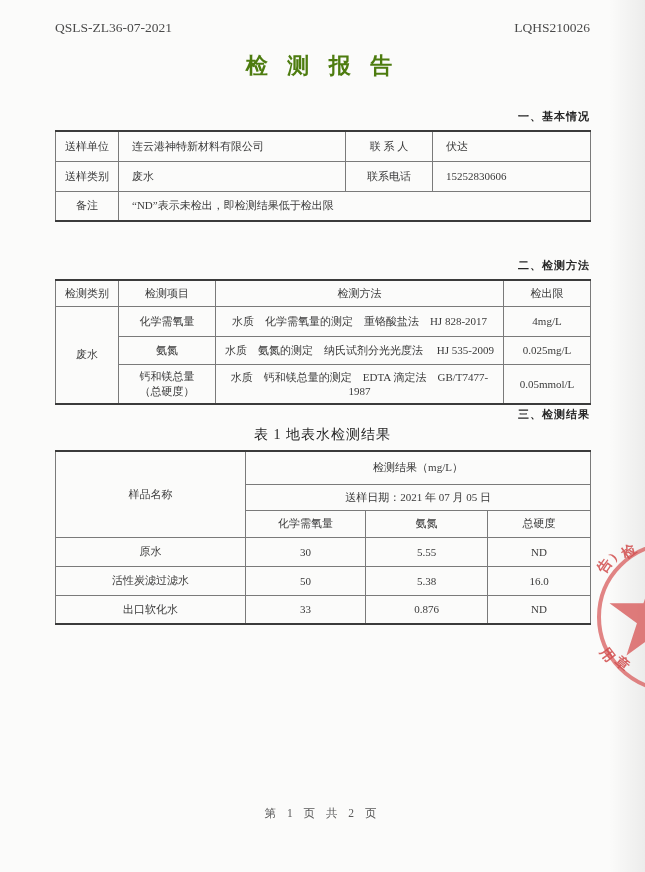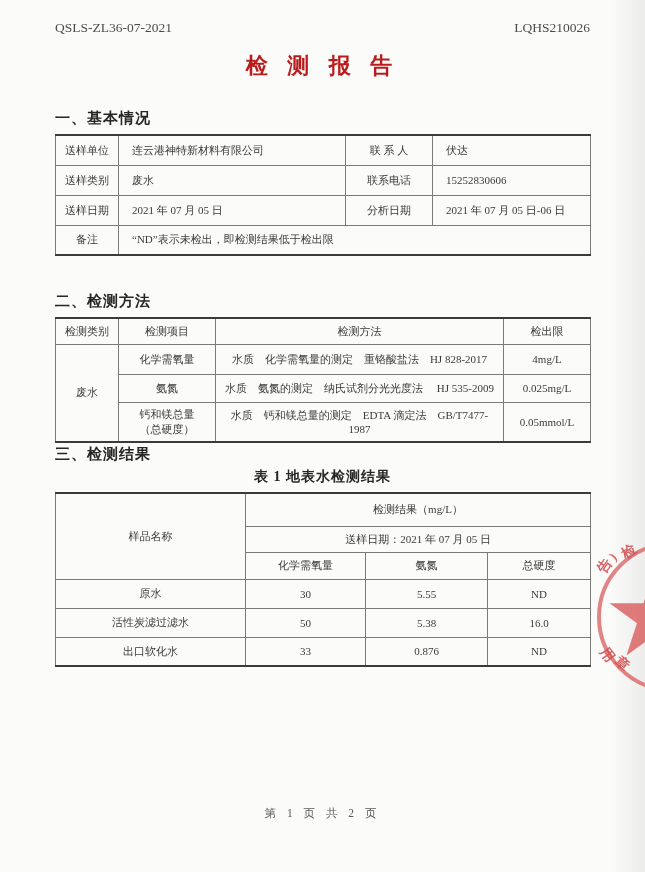--- a/index.html
+++ b/index.html
@@ -10,23 +10,23 @@
     font-family:"Liberation Serif","DejaVu Serif",serif;
   }
   .scan-edge {
     position:absolute; top:0; right:0; width:36px; height:100%;
     background:linear-gradient(to right, rgba(0,0,0,0), rgba(0,0,0,0.06));
     pointer-events:none;
   }
   .content { position:absolute; left:55px; top:20px; width:535px; }
 
   .doc-header { display:flex; justify-content:space-between; font-size:13.5px; color:#4a4a4a; }
-  .title { text-align:center; font-size:22px; font-weight:bold; letter-spacing:7px; color:#b91c1c; margin-top:15px; }
-
-  .section { font-size:15px; font-weight:bold; color:#262626; letter-spacing:1px; }
+  .title { text-align:center; font-size:22px; font-weight:bold; letter-spacing:7px; color:#4d7c0f; margin-top:15px; }
+
+  .section { font-size:11px; font-weight:bold; color:#262626; letter-spacing:1px;text-align:right; }
   .section.s1 { margin-top:28px; }
   .section.s2 { margin-top:36px; }
   .section.s3 { margin-top:2px; }
 
   table { border-collapse:collapse; width:535px; table-layout:fixed; margin-top:6px;
           border-top:2px solid #3b3b3b; border-bottom:2px solid #3b3b3b;
           border-left:1px solid #7a7a7a; border-right:1px solid #7a7a7a; }
   td { border:1px solid #7a7a7a; font-size:11px; color:#3a3a3a;
        text-align:center; vertical-align:middle; padding:2px 4px; }
   td.val { text-align:left; padding-left:13px; }
@@ -35,21 +35,21 @@
   .t2 tr.hd td { height:26px; }
   .t2 tr.r1 td { height:30px; }
   .t2 tr.r2 td { height:28px; }
   .t2 tr.r3 td { height:40px; }
   .t2 td.pre { white-space:pre-line; line-height:1.35; }
   .t3 tr.h1 td { height:33px; }
   .t3 tr.h2 td { height:26px; }
   .t3 tr.h3 td { height:27px; }
   .t3 tr.dr td { height:29px; }
 
-  .table-title { text-align:center; font-size:14px; font-weight:bold; color:#262626; margin-top:4px; letter-spacing:1px; }
+  .table-title { text-align:center; font-size:14px; font-weight:normal; color:#262626; margin-top:4px; letter-spacing:1px; }
 
   .footer { position:absolute; top:806px; left:0; width:645px; text-align:center;
             font-size:11.5px; letter-spacing:4px; color:#5a5a5a; }
 
   
   .stamp { position:absolute; top:542px; left:597px; width:150px; height:150px; pointer-events:none; }
   .stamp .ring { position:absolute; inset:0; border:4px solid rgba(216,92,92,0.75); border-radius:50%; }
   .stamp .star { position:absolute; left:5px; top:10px; font-size:116px; line-height:1.08;
                  color:rgba(217,95,95,0.82); font-family:"DejaVu Sans",sans-serif; }
   .stamp .s-char { position:absolute; font-size:14px; font-weight:bold; color:rgba(210,80,80,0.88); }
@@ -90,26 +90,20 @@
           <td>联 系 人</td>
           <td class="val">伏达</td>
         </tr>
         <tr>
           <td>送样类别</td>
           <td class="val">废水</td>
           <td>联系电话</td>
           <td class="val">15252830606</td>
         </tr>
         <tr>
-          <td>送样日期</td>
-          <td class="val">2021 年 07 月 05 日</td>
-          <td>分析日期</td>
-          <td class="val">2021 年 07 月 05 日-06 日</td>
-        </tr>
-        <tr>
           <td>备注</td>
           <td class="val" colspan="3">“ND”表示未检出，即检测结果低于检出限</td>
         </tr>
       </tbody>
     </table>
 
     <div class="section s2">二、检测方法</div>
 
     <table class="t2">
       <colgroup>

